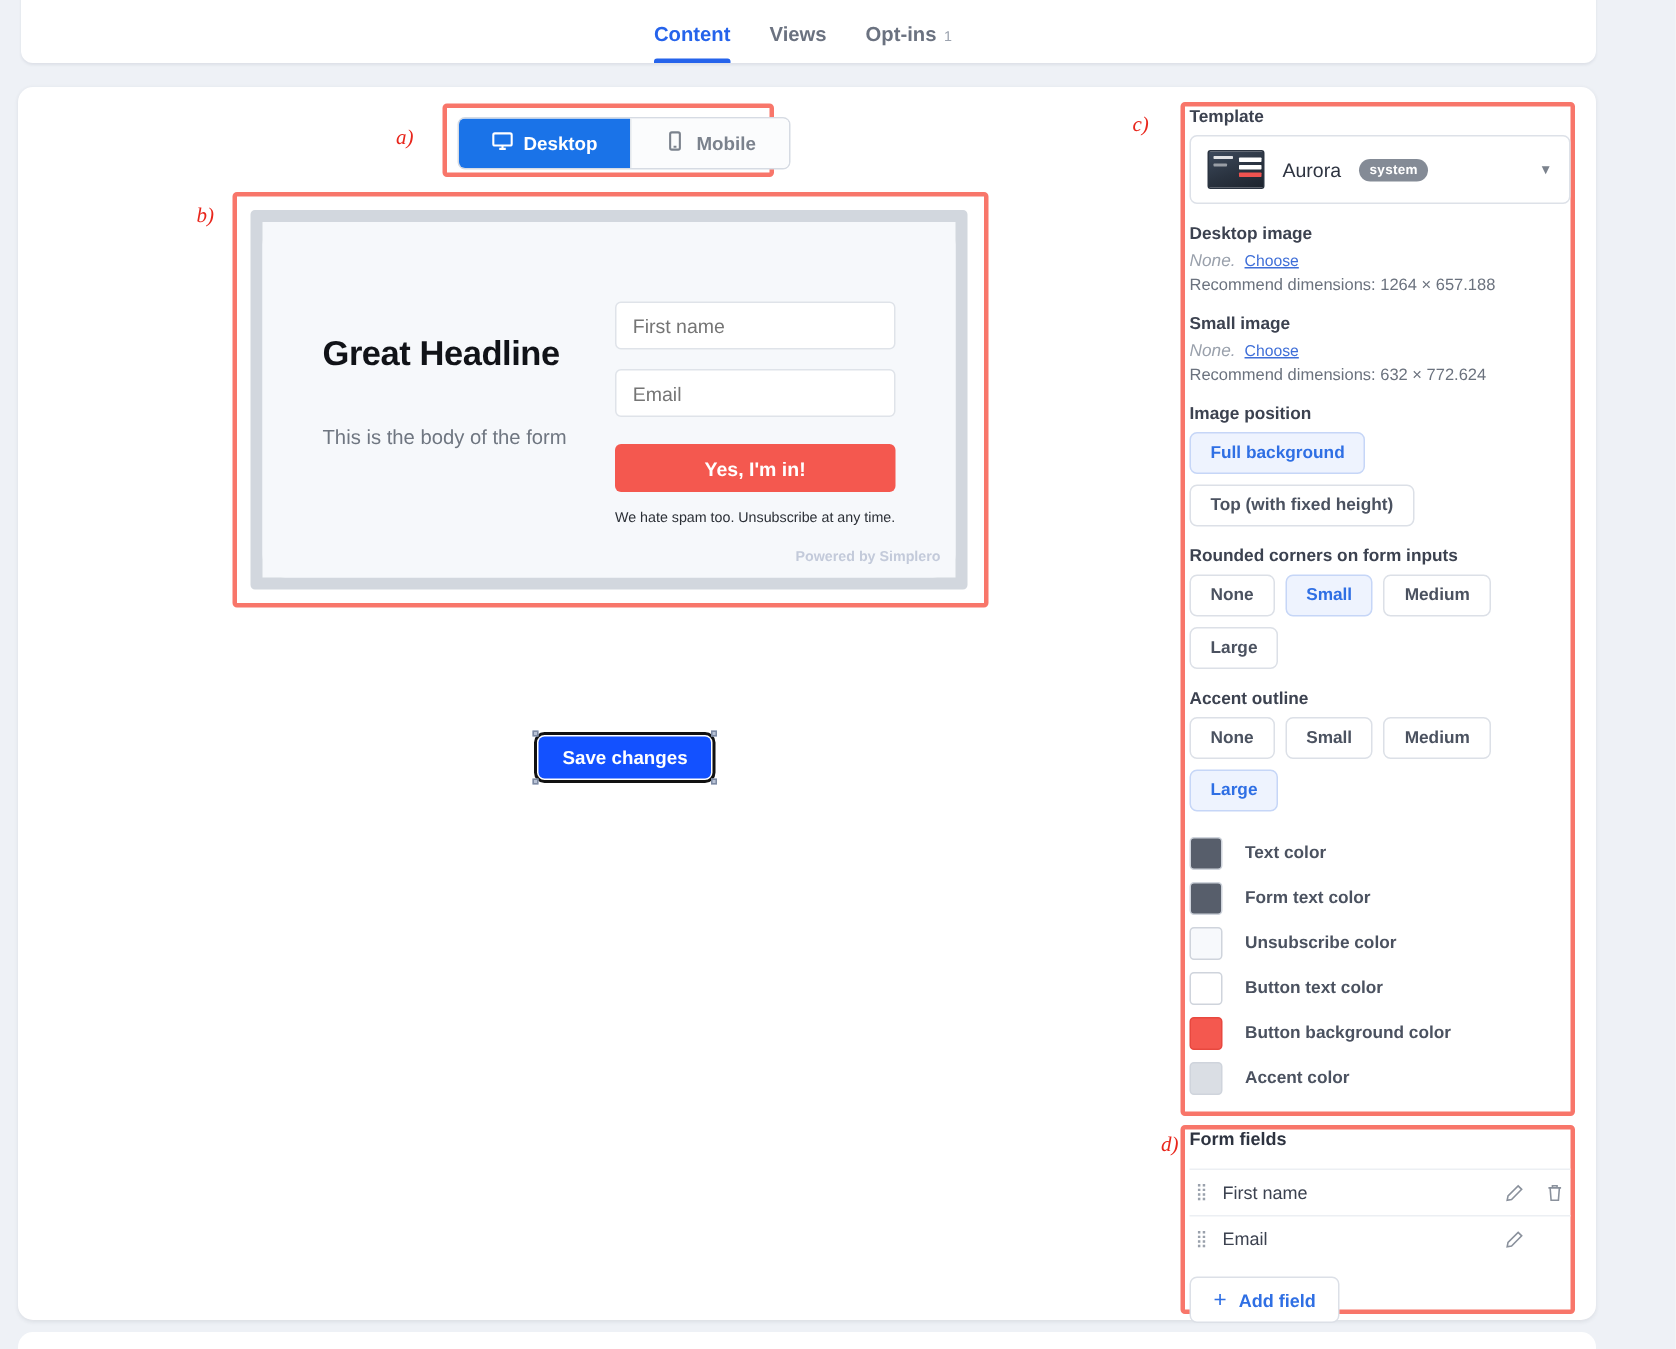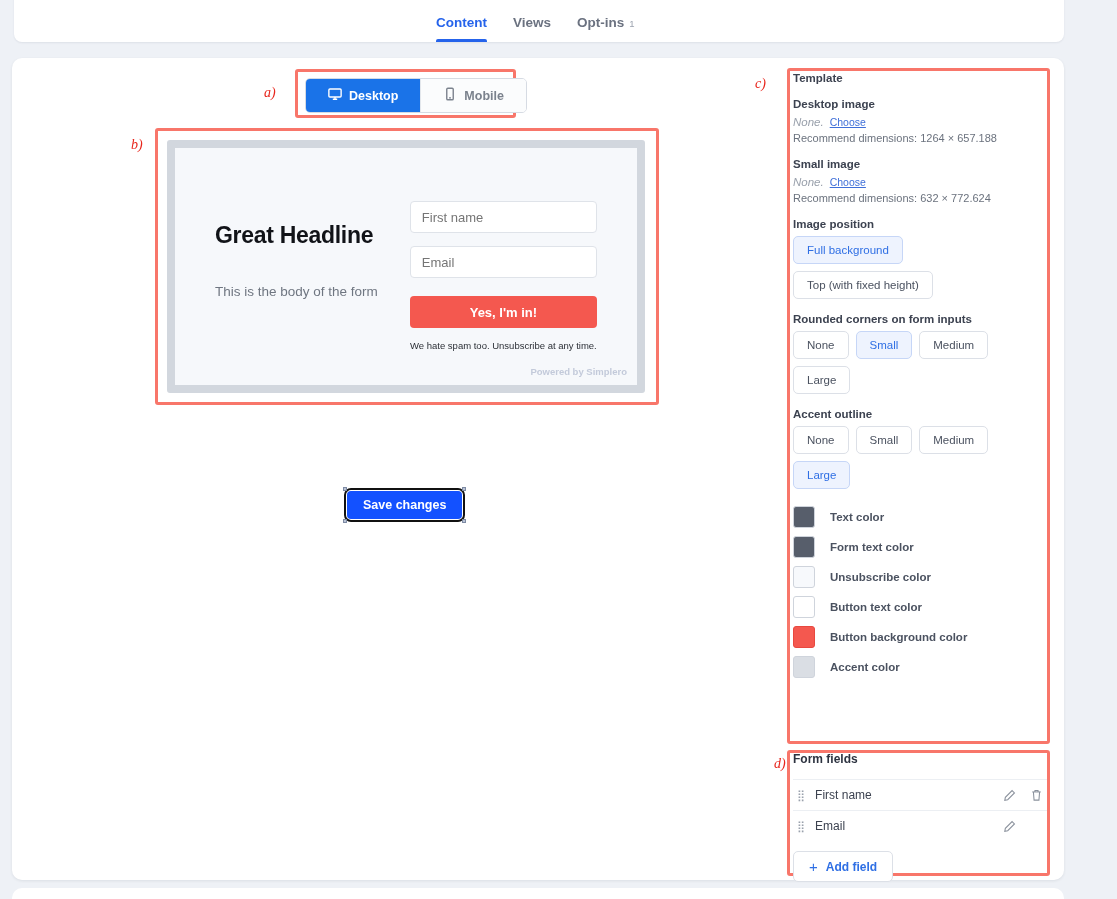--- a/index.html
+++ b/index.html
@@ -91,21 +91,21 @@
   }
   .pv-spam {
     margin-top: 12px; font-size: 9.5px; color: #2b2f36; text-align: center; line-height: 1.35;
   }
   .pv-powered {
     position: absolute; right: 10px; bottom: 8px;
     font-size: 9.5px; color: #c3cada; font-weight: 600; margin-left: 35px;
   }
 
   
-  .savewrap { position: absolute; left: 347px; top: 491px; border-radius: 14px; }
+  .savewrap { position: absolute; left: 359px; top: 491px; border-radius: 14px; }
   .savebtn {
     background: #1351ff; color: #fff; border: none; border-radius: 4px;
     padding: 7px 16px; font-size: 12.5px; font-weight: 700; cursor: pointer;
     font-family: "Liberation Sans", sans-serif;
     outline: 2px solid #111; outline-offset: 1px;
   }
   .handle {
     position: absolute; width: 4px; height: 4px; background: #b9c3d6;
     border: 1px solid #7d8aa3;
   }
@@ -136,21 +136,21 @@
   .none-row { display: flex; align-items: baseline; gap: 6px; }
   .none-txt { font-size: 11.5px; color: #9aa1ac; font-style: italic; }
   .choose-link {
     font-size: 10.5px; color: #3f6fd8; text-decoration: underline; cursor: pointer;
   }
   .rec-dims { font-size: 11px; color: #6b727e; margin-top: 4px; }
 
   .chipgrid { display: flex; flex-wrap: wrap; gap: 7px; }
   .chip {
     border: 1px solid #dce0e7; border-radius: 5px; background: #fff;
-    padding: 7px 13px; font-size: 11.5px; font-weight: 400; color: #4b5260;
+    padding: 7px 13px; font-size: 11.5px; font-weight: 700; color: #4b5260;
     cursor: pointer; font-family: "Liberation Sans", sans-serif;
   }
   .chip.sel { background: #eef3fe; border-color: #c6d6f7; color: #2f6fe4; }
 
   .swatch-list { margin-top: 17px; display: flex; flex-direction: column; gap: 8px; }
   .swatch-row { display: flex; align-items: center; gap: 15px; }
   .swatch {
     width: 22px; height: 22px; border-radius: 3px; border: 1px solid #cfd4dc;
     flex: 0 0 auto; cursor: pointer;
   }
@@ -251,20 +251,32 @@
   <span class="handle" style="left:-4px;bottom:-4px;"></span>
   <span class="handle" style="right:-4px;bottom:-4px;"></span>
 </div>
 
 <span class="anno-label" style="left:755px;top:76px;">c)</span>
 <div class="anno-box" style="left:787px;top:68px;width:263px;height:676px;"></div>
 
 <div class="panel-c">
 
   <div class="fld-label">Template</div>
+  <div class="template-select">
+    <div class="tmpl-thumb">
+      <span class="tl" style="left:3px;top:3px;width:13px;height:2px;opacity:.85;"></span>
+      <span class="tl" style="left:20px;top:4px;width:15px;height:3px;"></span>
+      <span class="tl" style="left:20px;top:9px;width:15px;height:3px;"></span>
+      <span class="tl" style="left:20px;top:14px;width:15px;height:3px;background:#ef5350;"></span>
+      <span class="tl" style="left:3px;top:8px;width:9px;height:1.5px;opacity:.5;"></span>
+    </div>
+    <span class="tmpl-name">Aurora</span>
+    <span class="tmpl-badge">system</span>
+    <span class="caret">▼</span>
+  </div>
 
   <div class="fld-label spaced">Desktop image</div>
   <div class="none-row">
     <span class="none-txt">None.</span>
     <span class="choose-link">Choose</span>
   </div>
   <div class="rec-dims">Recommend dimensions: 1264 × 657.188</div>
 
   <div class="fld-label spaced">Small image</div>
   <div class="none-row">

